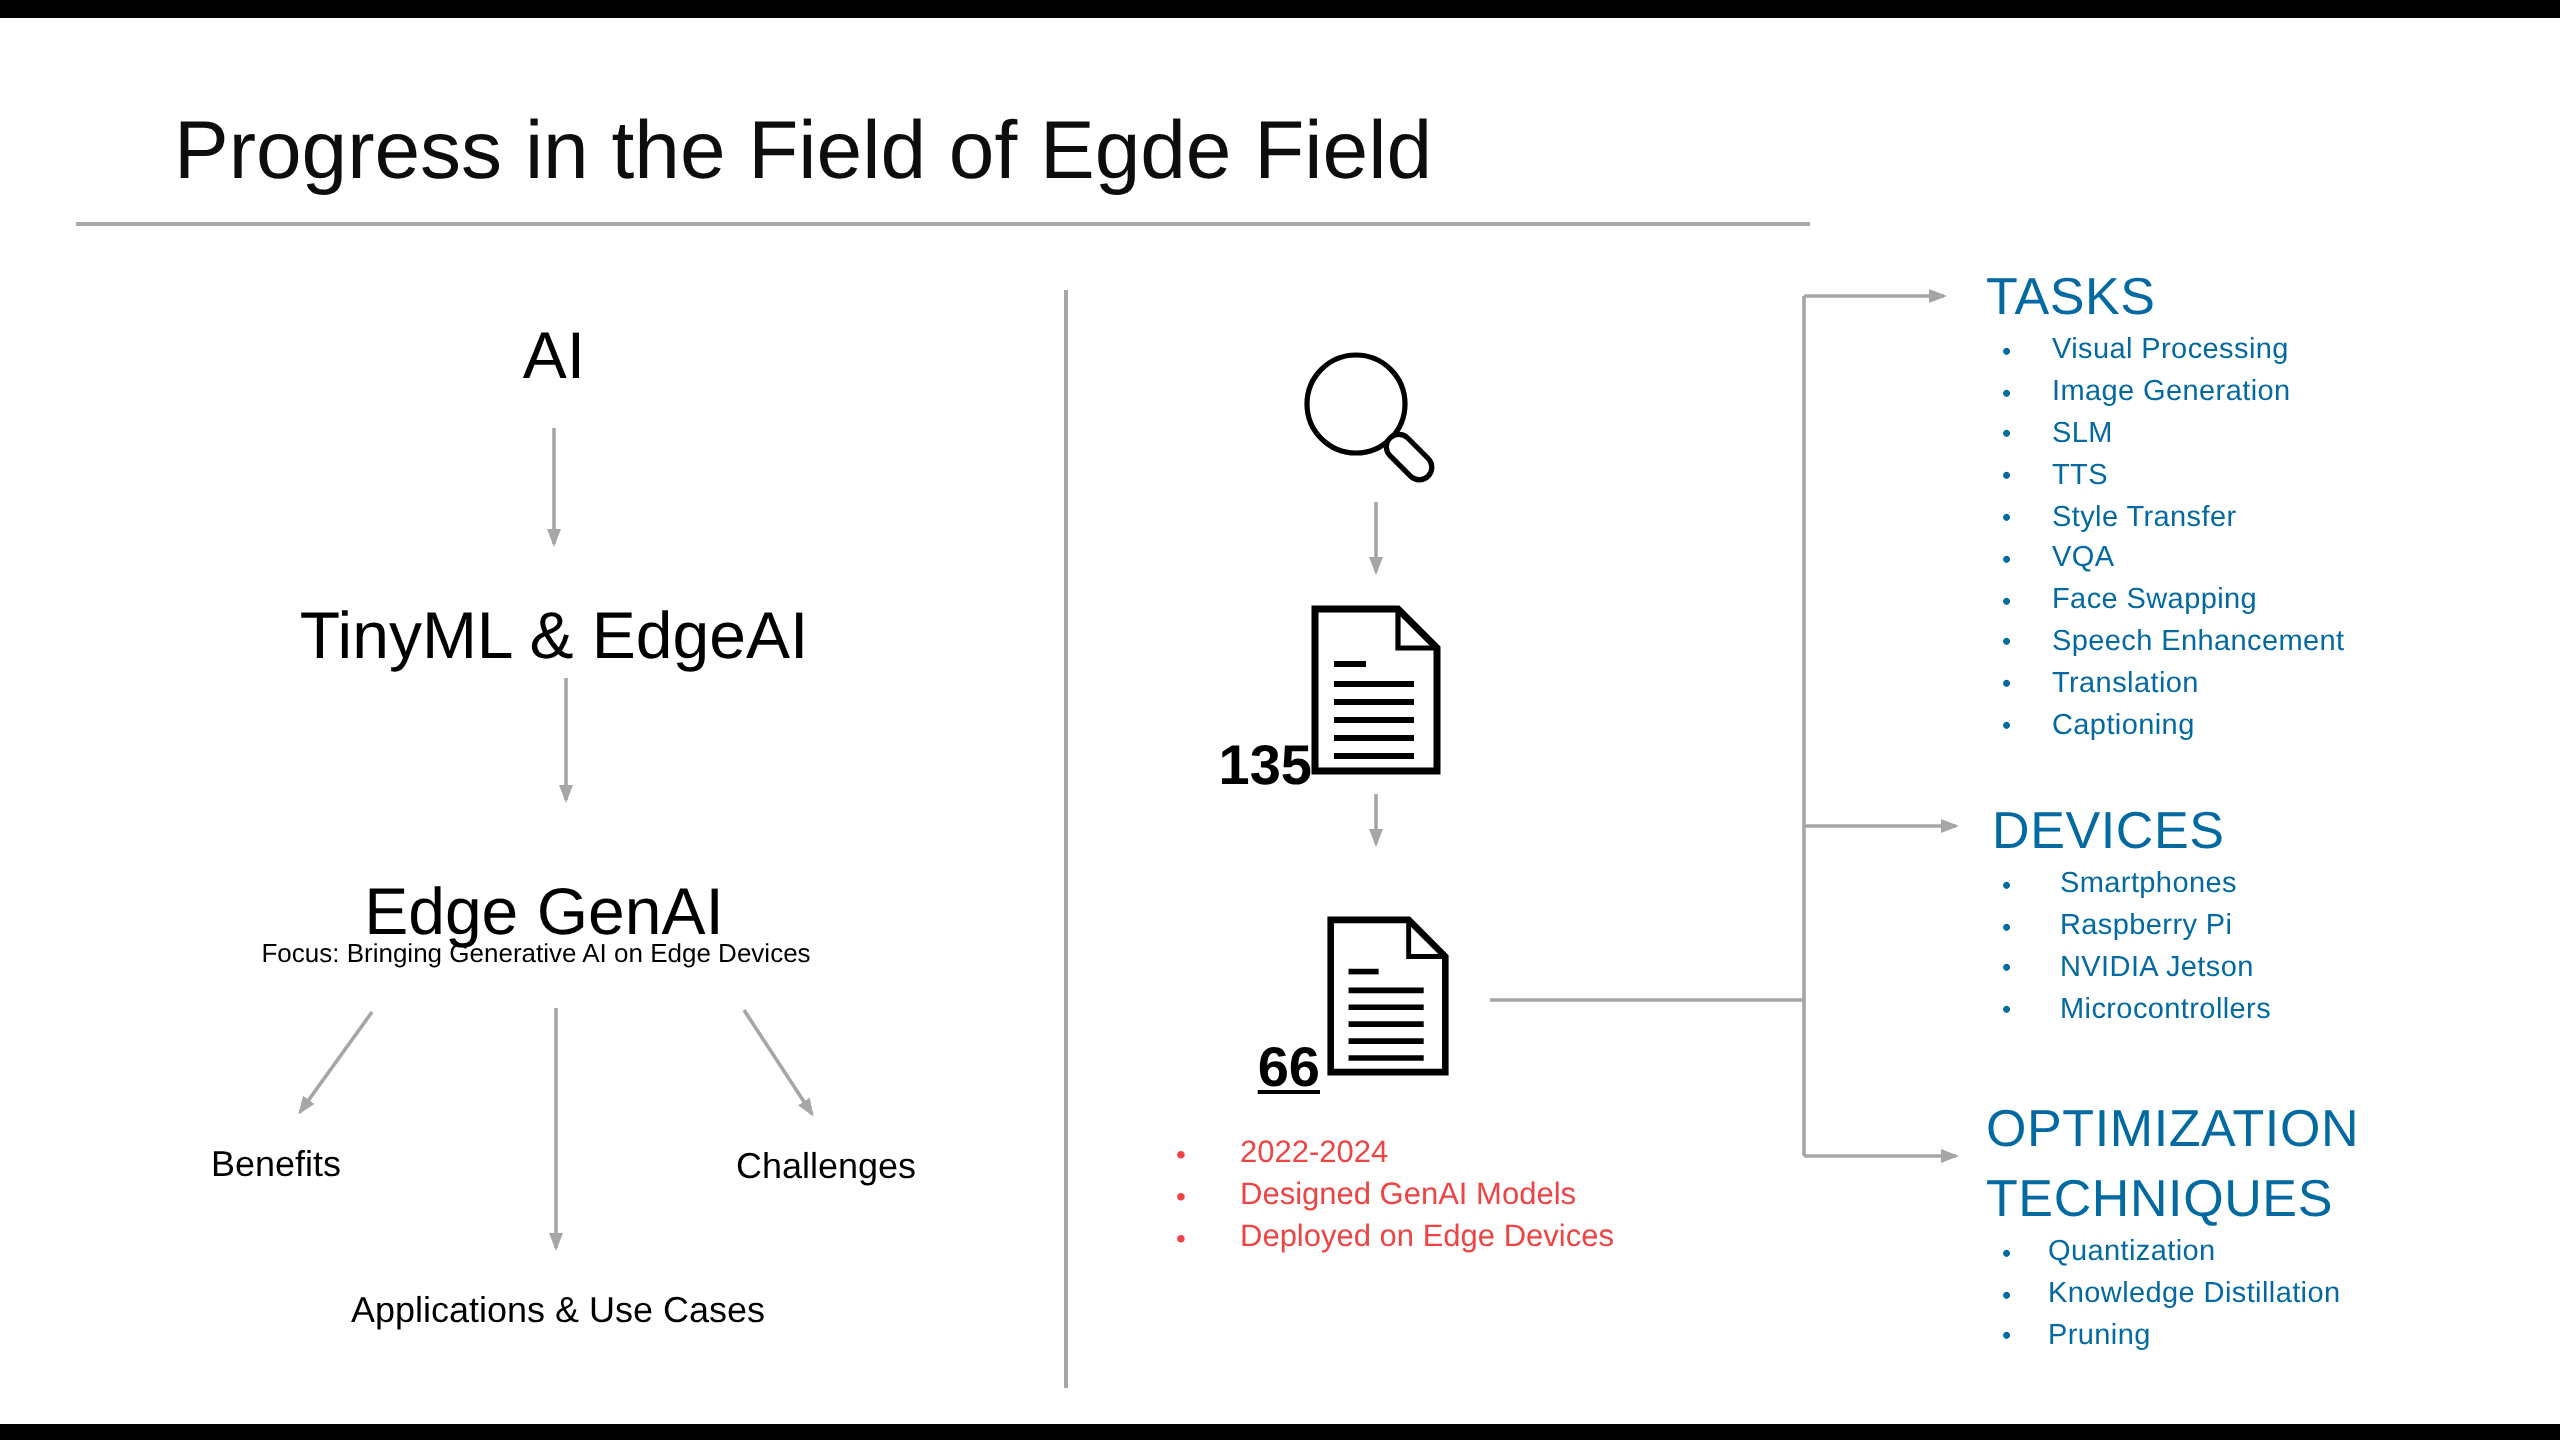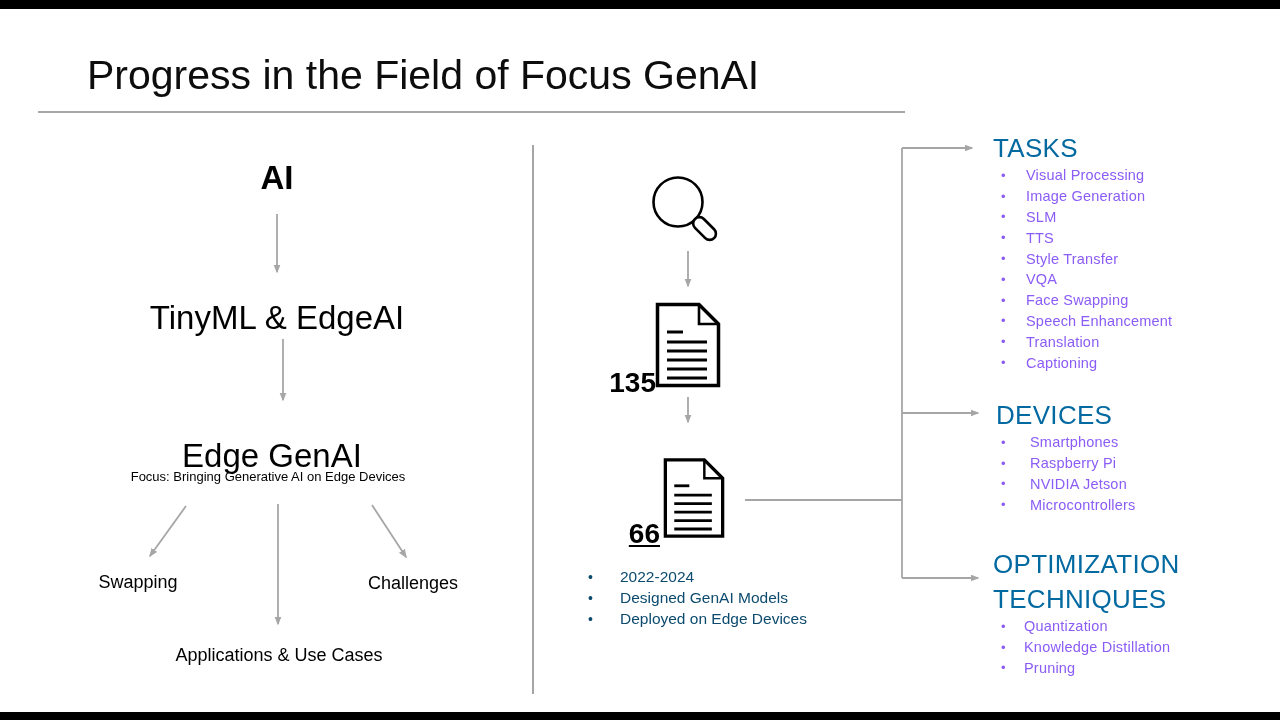--- a/index.html
+++ b/index.html
@@ -25,71 +25,71 @@
     position: absolute; left: 38px; top: 111px;
     width: 867px; height: 2px; background: #a8a8a8;
   }
   .divider {
     position: absolute; left: 532px; top: 145px;
     width: 2px; height: 549px; background: #a6a6a6;
   }
 
   
   .flow-node { position: absolute; text-align: center; font-size: 33px; line-height: 40px; color: #000; white-space: nowrap; }
-  .node-ai      { left: 77px;  top: 158px; width: 400px; font-weight: bold; }
+  .node-ai      { left: 77px;  top: 158px; width: 400px; }
   .node-tinyml  { left: 77px;  top: 298px; width: 400px; }
   .node-edge    { left: 72px;  top: 410px; width: 400px; margin-top: 26px; }
   .focus-caption{ position: absolute; left: 38px; top: 464px; width: 460px; text-align: center;
                   font-size: 13px; line-height: 26px; color: #000; white-space: nowrap; }
   .branch-label { position: absolute; text-align: center; font-size: 18px; line-height: 24px; color: #000; white-space: nowrap; }
   .branch-benefits     { left: 58px;  top: 570px; width: 160px; }
   .branch-challenges   { left: 333px; top: 571px; width: 160px; }
   .branch-applications { left: 129px; top: 643px; width: 300px; }
 
   
   .magnifier { position: absolute; left: 644px; top: 169px; }
   .doc-1 { position: absolute; left: 655px; top: 302px; }
   .doc-2 { position: absolute; left: 663px; top: 457px; }
   .paper-count { position: absolute; text-align: right; font-weight: bold; font-size: 28px; line-height: 34px; color: #000; }
   .count-135 { left: 600px; top: 366px; width: 56px; }
   .count-66  { left: 612px; top: 517px; width: 48px; text-decoration: underline; }
 
   .criteria-list { position: absolute; left: 578px; top: 566px; }
-  .criteria-list .li { display: flex; align-items: center; height: 21px; font-size: 15.5px; color: #0c4a6e; }
+  .criteria-list .li { display: flex; align-items: center; height: 21px; font-size: 15.5px; color: #ef4444; }
   .criteria-list .li::before { content: "•"; display: inline-block; width: 12px; margin-left: 10px; font-size: 14px; }
   .criteria-list .li .li-text { margin-left: 20px; white-space: nowrap; }
 
   
   .cat-heading { position: absolute; font-size: 26px; line-height: 34px; color: #0369a1; letter-spacing: 0.3px; }
   .tasks-heading   { left: 993px; top: 131px; }
   .devices-heading { left: 996px; top: 398px; }
   .opt-heading     { left: 993px; top: 547px; width: 215px; line-height: 35px; }
 
   .cat-list { position: absolute; }
-  .cat-list .li { display: flex; align-items: center; height: 20.8px; font-size: 14.5px; color: #8b5cf6; letter-spacing: 0.2px; }
+  .cat-list .li { display: flex; align-items: center; height: 20.8px; font-size: 14.5px; color: #0369a1; letter-spacing: 0.2px; }
   .cat-list .li::before { content: "•"; display: inline-block; width: 10px; font-size: 13px; }
   .cat-list .li .li-text { white-space: nowrap; }
   .tasks-list   { left: 1001px; top: 165px; }
   .tasks-list .li .li-text   { margin-left: 15px; }
   .devices-list { left: 1001px; top: 432px; }
   .devices-list .li .li-text { margin-left: 19px; }
   .opt-list     { left: 1001px; top: 616px; }
   .opt-list .li .li-text     { margin-left: 13px; }
 
   .connector-overlay { position: absolute; left: 0; top: 0; pointer-events: none; }
 </style>
 </head>
 <body>
 
 <div class="slide">
 
   <div class="bar bar-top"></div>
   <div class="bar bar-bottom"></div>
 
-  <div class="page-title">Progress in the Field of Focus GenAI</div>
+  <div class="page-title">Progress in the Field of Egde Field</div>
   <div class="title-underline"></div>
   <div class="divider"></div>
 
   <svg class="connector-overlay" width="1280" height="720" viewBox="0 0 1280 720">
     <defs>
       <marker id="ah" markerWidth="10" markerHeight="8" refX="7.5" refY="3.5" orient="auto" markerUnits="userSpaceOnUse">
         <path d="M0,0 L9,3.5 L0,7 Z" fill="#a6a6a6"></path>
       </marker>
     </defs>
     <g stroke="#a6a6a6" stroke-width="1.8" fill="none">
@@ -105,21 +105,21 @@
       <line x1="902" y1="148" x2="972" y2="148" marker-end="url(#ah)"></line>
       <line x1="902" y1="413" x2="978" y2="413" marker-end="url(#ah)"></line>
       <line x1="902" y1="578" x2="978" y2="578" marker-end="url(#ah)"></line>
     </g>
   </svg>
 
   <div class="flow-node node-ai">AI</div>
   <div class="flow-node node-tinyml">TinyML &amp; EdgeAI</div>
   <div class="flow-node node-edge">Edge GenAI</div>
   <div class="focus-caption">Focus: Bringing Generative AI on Edge Devices</div>
-  <div class="branch-label branch-benefits">Swapping</div>
+  <div class="branch-label branch-benefits">Benefits</div>
   <div class="branch-label branch-challenges">Challenges</div>
   <div class="branch-label branch-applications">Applications &amp; Use Cases</div>
 
   <svg class="magnifier" width="85" height="85" viewBox="0 0 85 85">
     <circle cx="34" cy="33" r="24.5" fill="none" stroke="#000" stroke-width="2.6"></circle>
     <rect x="51" y="43.75" width="27" height="12.5" rx="6.25" transform="rotate(45 51 50)" fill="#fff" stroke="#000" stroke-width="2.6"></rect>
   </svg>
 
   <svg class="doc-1" width="66" height="86" viewBox="0 0 66 86">
     <path d="M2.5 2.5 H44 L63.5 22 V83.5 H2.5 Z" fill="#fff" stroke="#000" stroke-width="3.5"></path>

